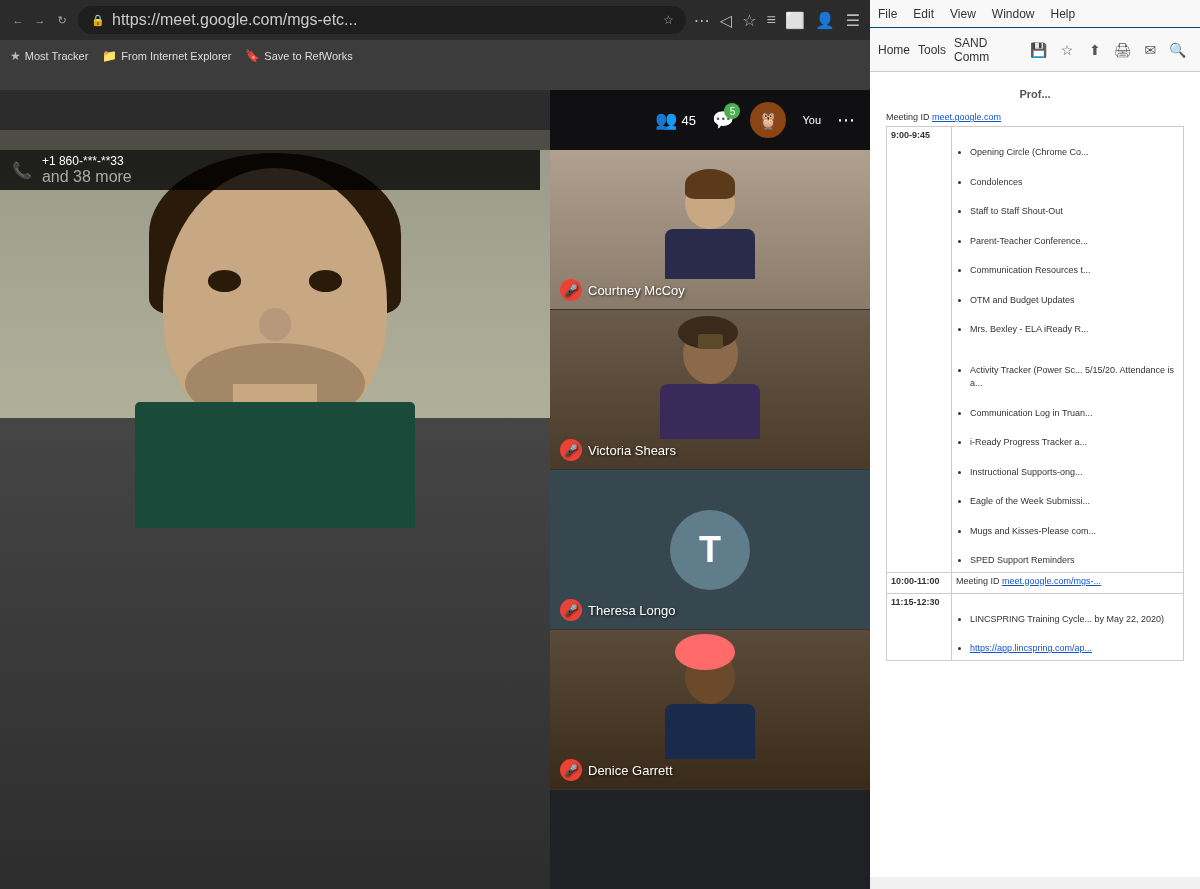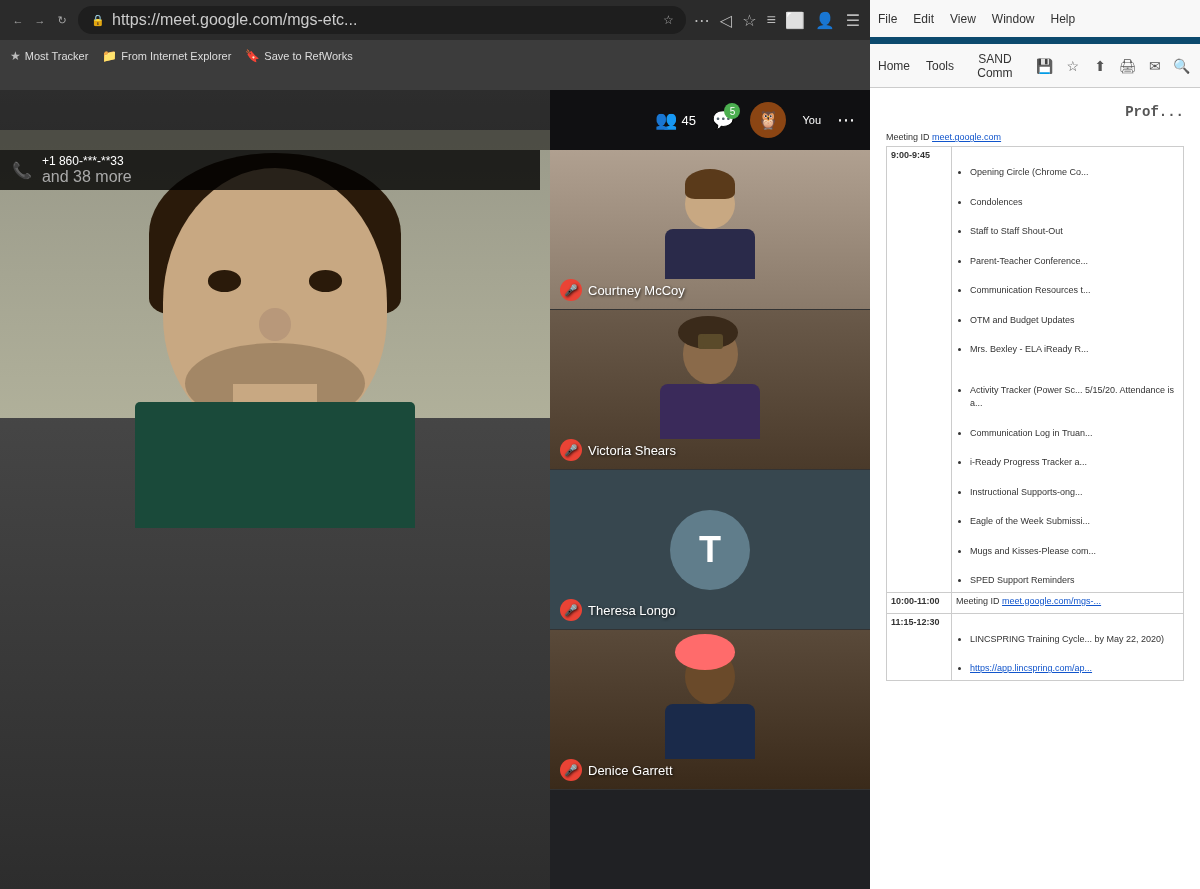--- a/index.html
+++ b/index.html
@@ -350,23 +350,23 @@
     .doc-panel {
       position: absolute;
       top: 0;
       left: 870px;
       width: 330px;
       height: 889px;
       background: #f0f0f0;
       z-index: 10;
     }
     .doc-toolbar {
-      height: 44px;
+      height: 28px;
       background: #f8f8f8;
-      border-bottom: 7px solid #0c4a6e;
+      border-bottom: 1px solid #0c4a6e;
       display: flex;
       align-items: center;
       padding: 0 8px;
       gap: 12px;
     }
     .doc-menu {
       display: flex;
       gap: 16px;
       font-size: 12px;
       color: #333;
@@ -375,22 +375,20 @@
       cursor: pointer;
       color: #333;
     }
     .doc-icons-row {
       height: 44px;
       background: #f8f8f8;
       border-bottom: 1px solid #ccc;
       display: flex;
       align-items: center;
       padding: 0 8px;
-      gap: 8px;
-      text-align: center;
     }
     .doc-icon-btn {
       width: 28px;
       height: 28px;
       display: flex;
       align-items: center;
       justify-content: center;
       color: #555;
       font-size: 14px;
       cursor: pointer;
@@ -398,26 +396,25 @@
     }
     .doc-content {
       padding: 16px;
       background: white;
       height: calc(889px - 84px);
       overflow-y: auto;
       font-size: 10px;
       color: #333;
     }
     .doc-title {
-      text-align: right;
+      text-align: center;
       font-weight: bold;
-      font-size: 14px;
+      font-size: 11px;
       margin-bottom: 12px;
       color: #555;
-      font-family: Liberation Mono, monospace;
     }
     .doc-table {
       width: 100%;
       border-collapse: collapse;
       font-size: 9px;
     }
     .doc-table td {
       border: 1px solid #ccc;
       padding: 3px 4px;
       vertical-align: top;

